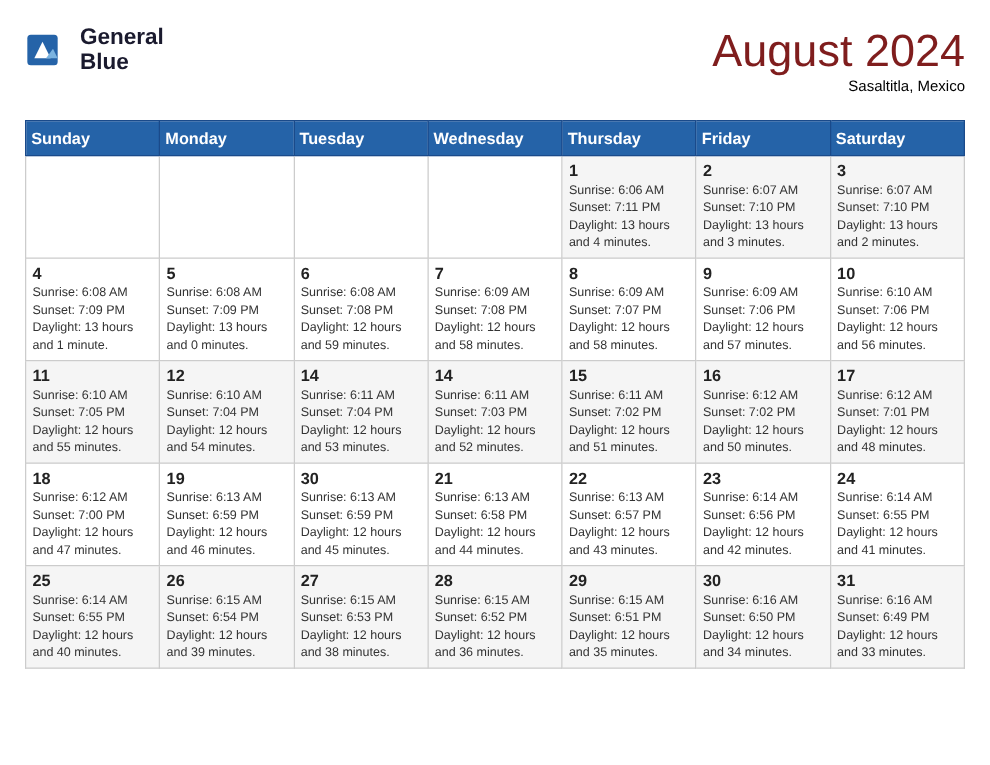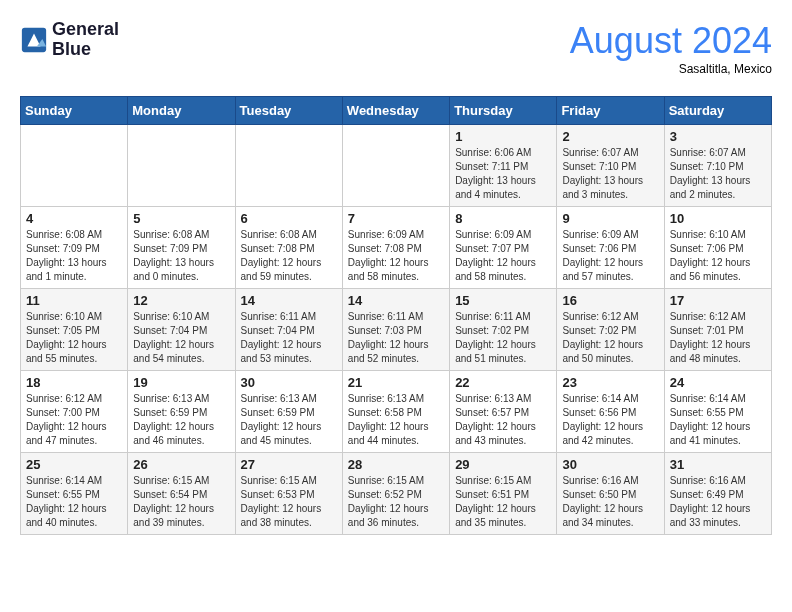--- a/index.html
+++ b/index.html
@@ -12,39 +12,39 @@
     }
     .header-area {
       display: flex;
       justify-content: space-between;
       align-items: flex-start;
       margin-bottom: 10px;
     }
     .logo {
       display: flex;
       align-items: center;
-      gap: 4px;
+      gap: 16px;
     }
     .logo-text {
       font-size: 18px;
       font-weight: bold;
       color: #1a1a2e;
       line-height: 1.1;
     }
     .logo-icon {
       width: 28px;
       height: 28px;
     }
     .title-area {
       text-align: right;
     }
     .month-title {
       font-size: 36px;
       font-weight: normal;
-      color: #3b82f6;
+      color: #7f1d1d;
     }
     .location-title {
       font-size: 12px;
       color: #000000;
     }
     table {
       width: 100%;
       border-collapse: collapse;
       table-layout: fixed;
       margin-top: 20px;

